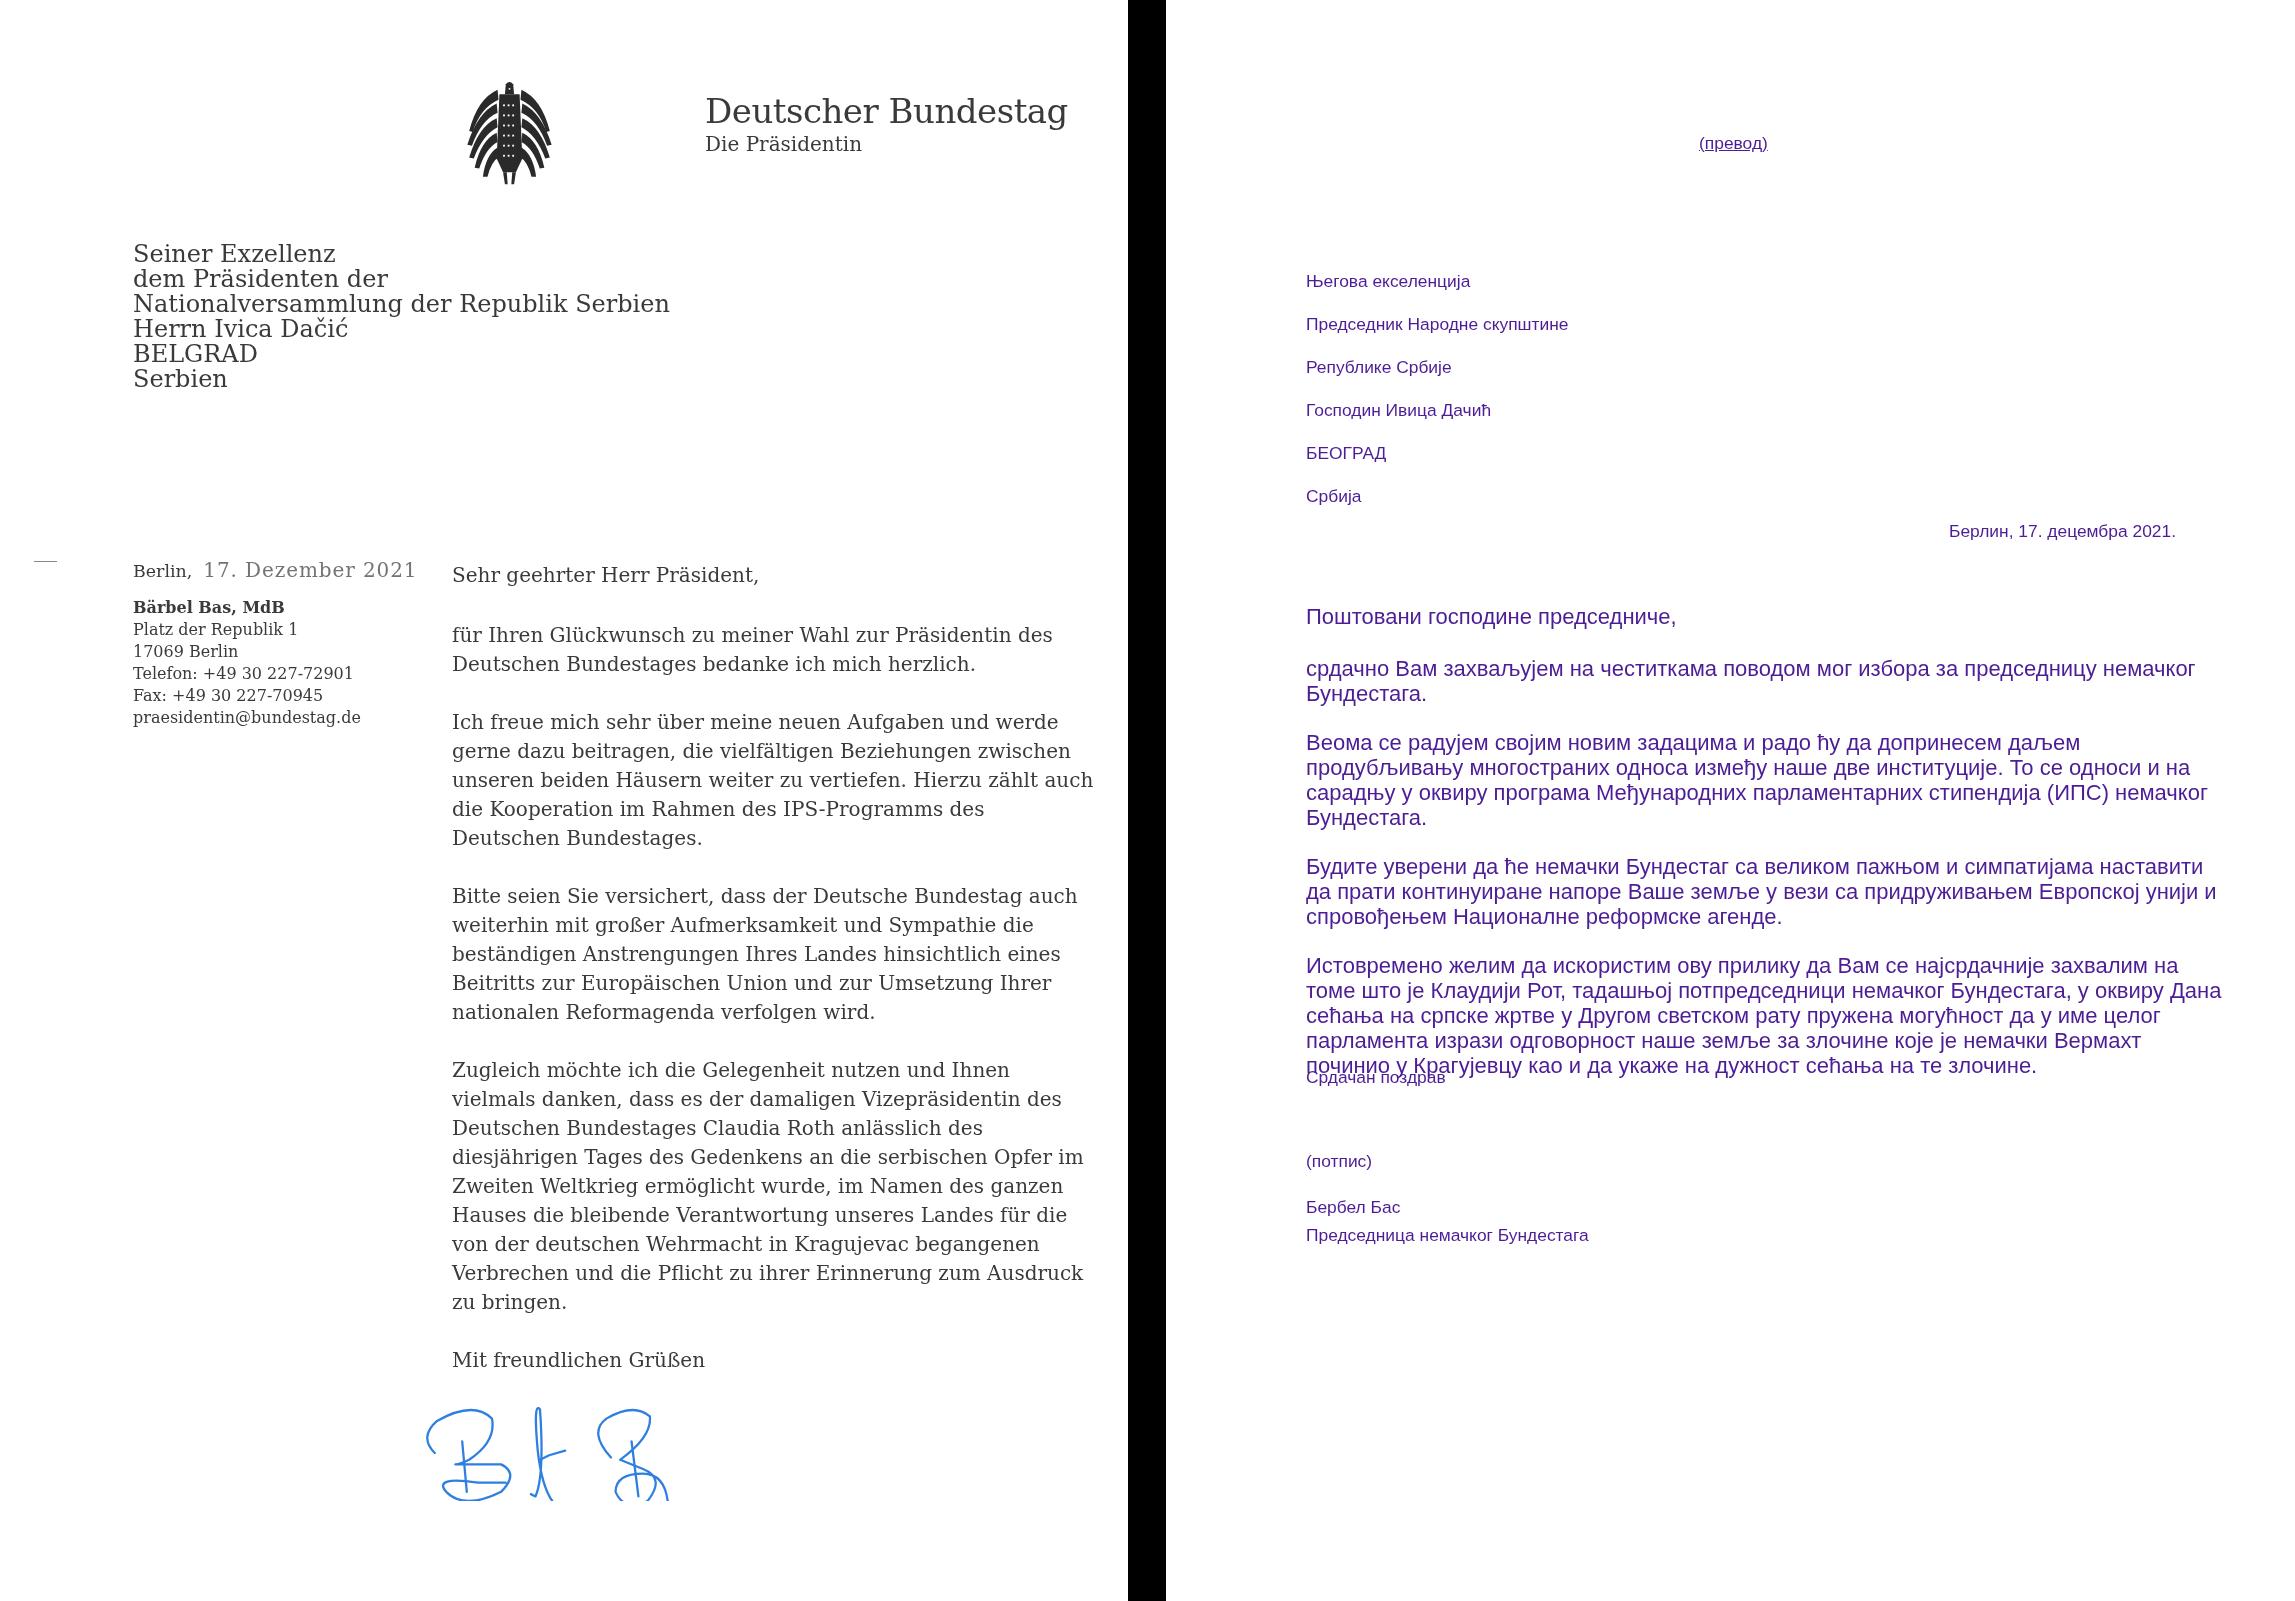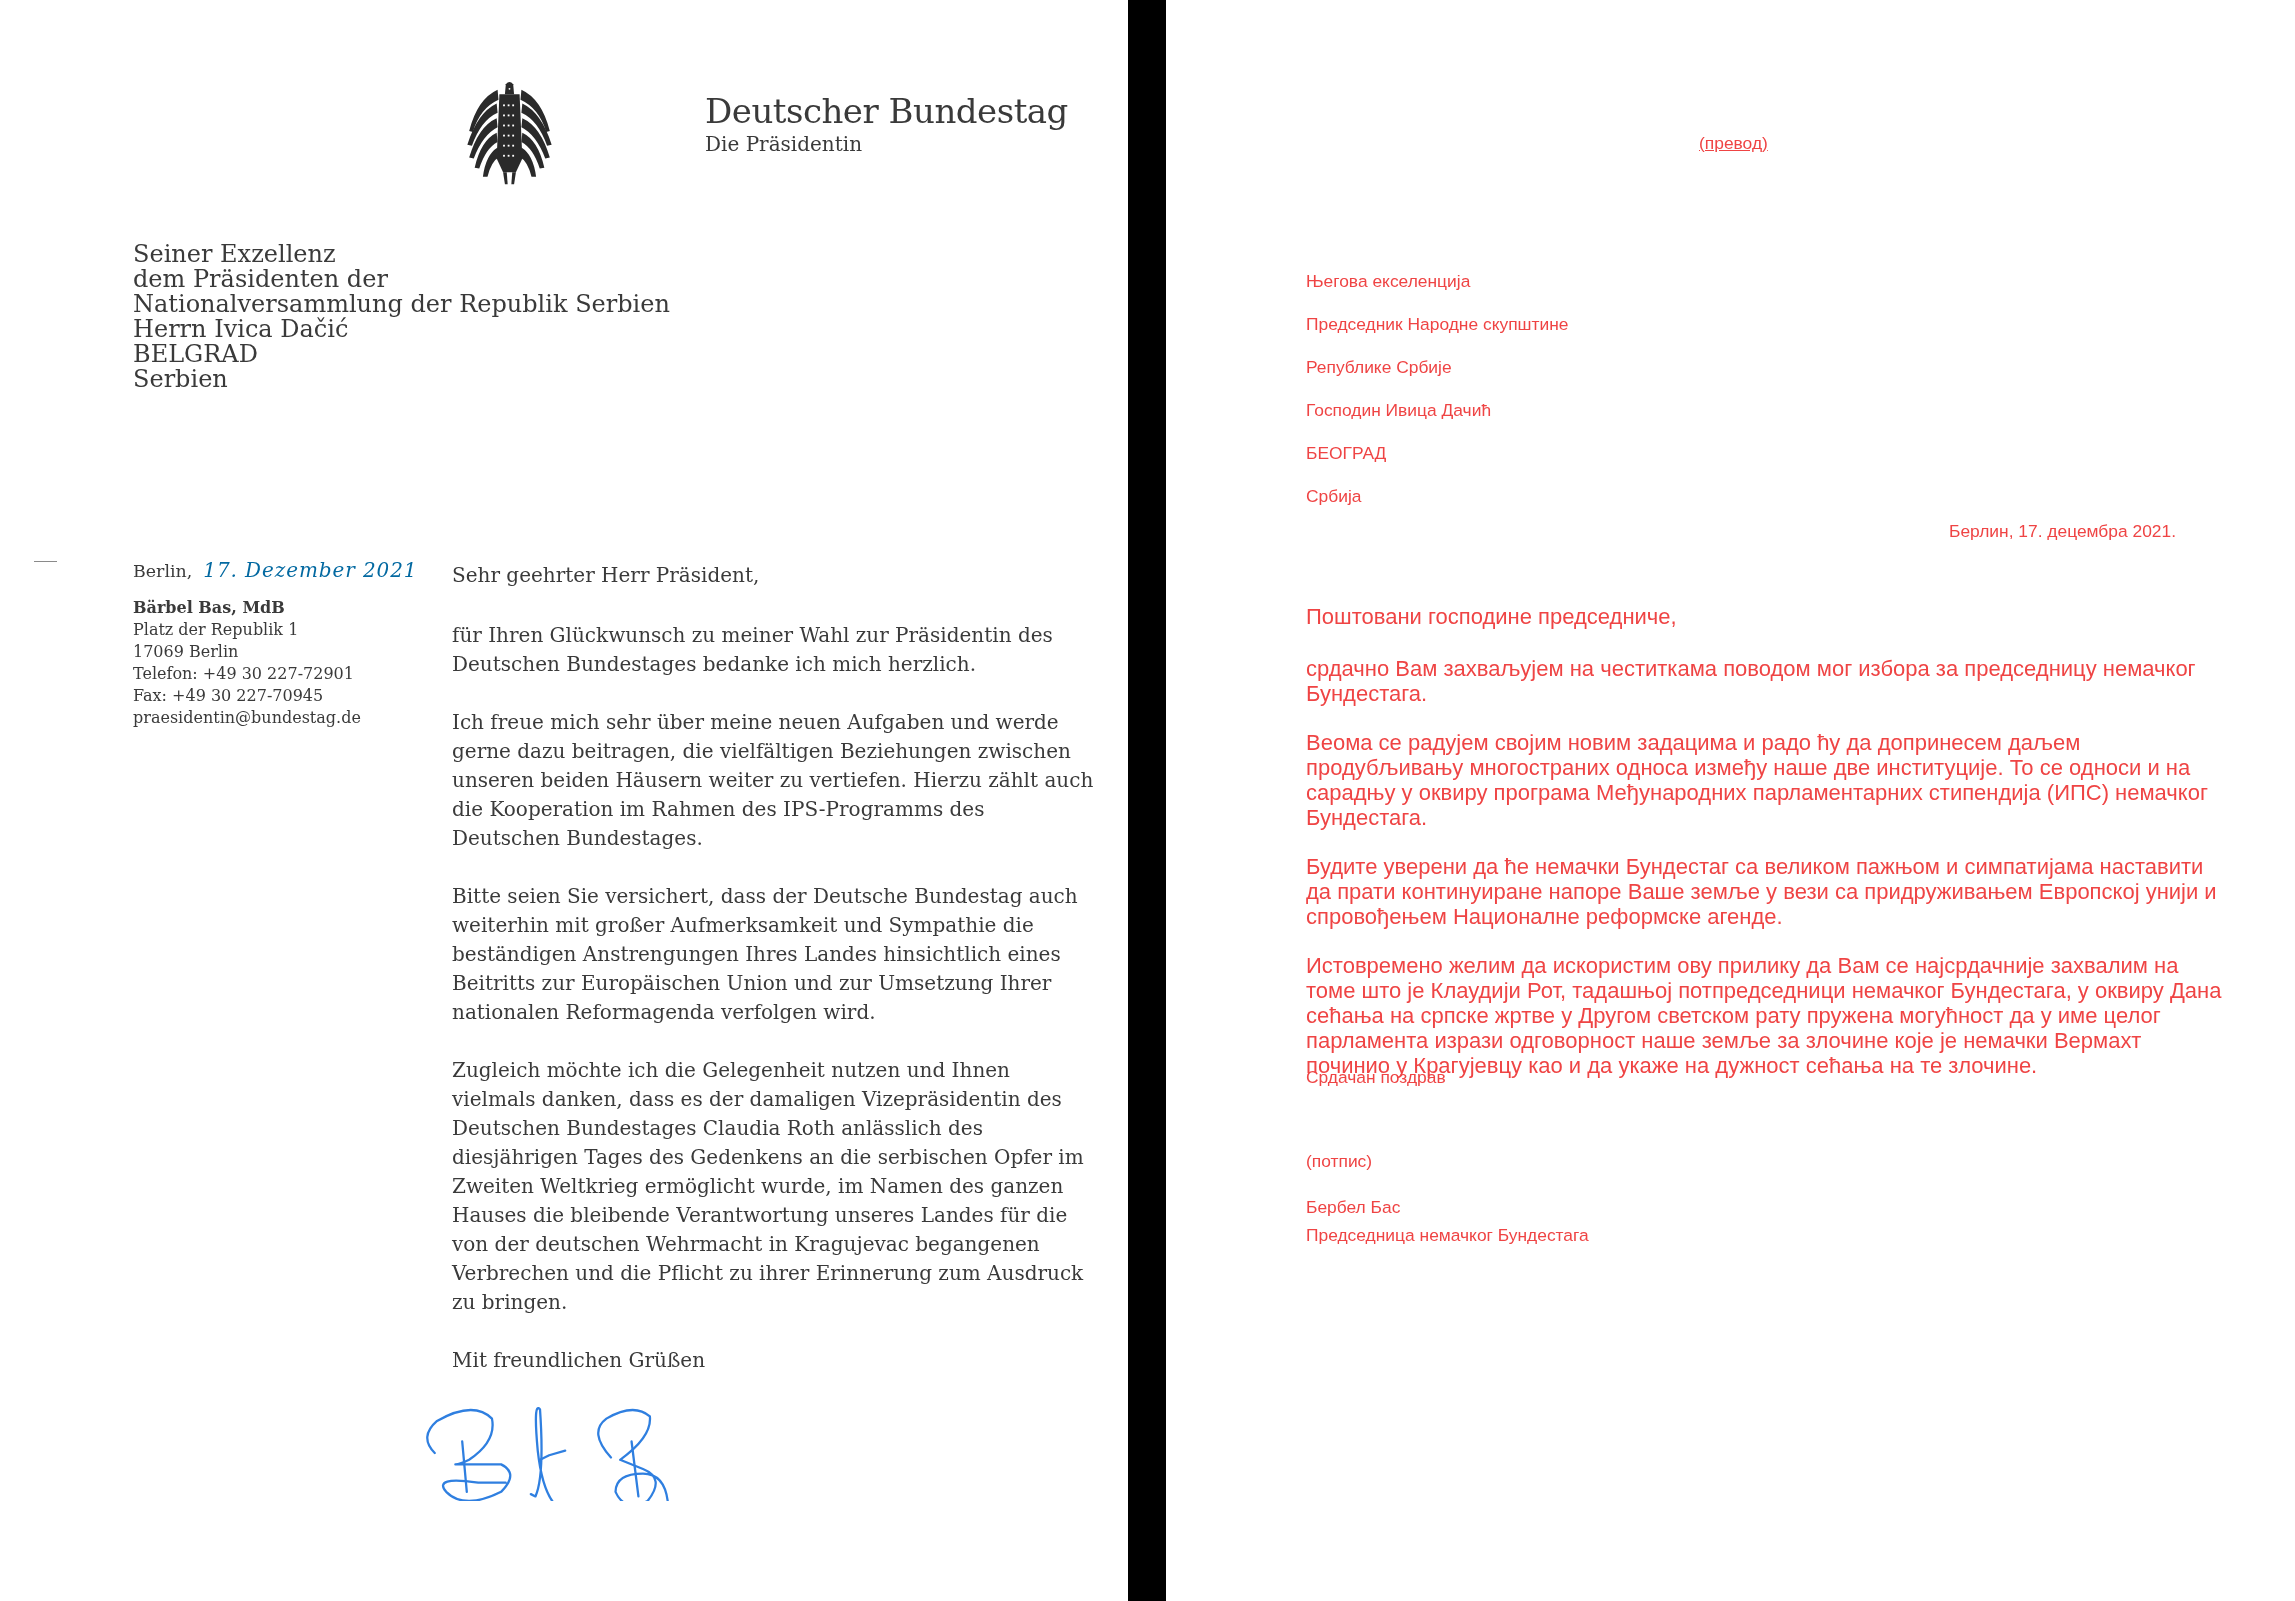--- a/index.html
+++ b/index.html
@@ -4,38 +4,38 @@
 <style>
   html, body { margin: 0; padding: 0; background: #ffffff; }
   body { width: 2295px; height: 1601px; position: relative; overflow: hidden; }
 
   .page { position: absolute; top: 0; height: 1601px; background: #ffffff; }
   .page-left { left: 0; width: 1240px; }
   .page-right { left: 1166px; width: 1129px; }
   .divider { position: absolute; left: 1128px; top: 0; width: 38px; height: 1601px; background: #000000; }
 
   .serif { font-family: "DejaVu Serif", "Liberation Serif", serif; color: #3a3a3a; }
-  .sans  { font-family: "Liberation Sans", "DejaVu Sans", sans-serif; color: #ef4444; }
+  .sans  { font-family: "Liberation Sans", "DejaVu Sans", sans-serif; color: #4c1d95; }
 
   .abs { position: absolute; }
 
   
   .eagle { left: 459px; top: 76px; width: 101px; height: 110px; }
   .lh-title { left: 705px; top: 91px; font-size: 34px; letter-spacing: -0.5px; white-space: nowrap; }
   .lh-sub { left: 705px; top: 132px; font-size: 20px; white-space: nowrap; }
 
   
   .address { left: 133px; top: 242px; font-size: 24px; line-height: 25px; }
   .address div { white-space: nowrap; }
 
   .fold-mark { left: 34px; top: 561px; width: 23px; height: 1.4px; background: #8a8a8a; }
 
   
   .date-line { left: 133px; top: 558px; font-size: 17.4px; white-space: nowrap; }
-  .date-hand { color: #0369a1; font-family: "DejaVu Serif", serif; font-style: italic; font-size: 20px; margin-left: 5.5px; letter-spacing: 0.9px; }
+  .date-hand { color: #737373; font-family: "DejaVu Serif", serif; font-size: 20px; margin-left: 5.5px; letter-spacing: 0.9px; }
   .sender { left: 133px; top: 597px; font-size: 16px; line-height: 22px; }
   .sender div { white-space: nowrap; }
   .sender .name { font-weight: bold; }
 
   
   .body-de { left: 452px; top: 561px; width: 643px; font-size: 20px; line-height: 29px; }
   .body-de p { margin: 0 0 29px 0; }
   .body-de .salutation { margin-bottom: 31px; }
   .sig { left: 409px; top: 1382px; width: 349px; height: 119px; }
 

